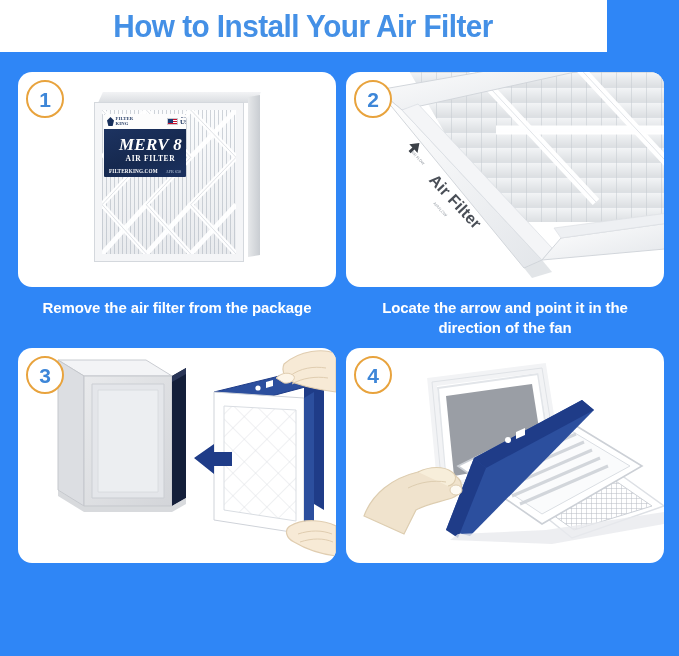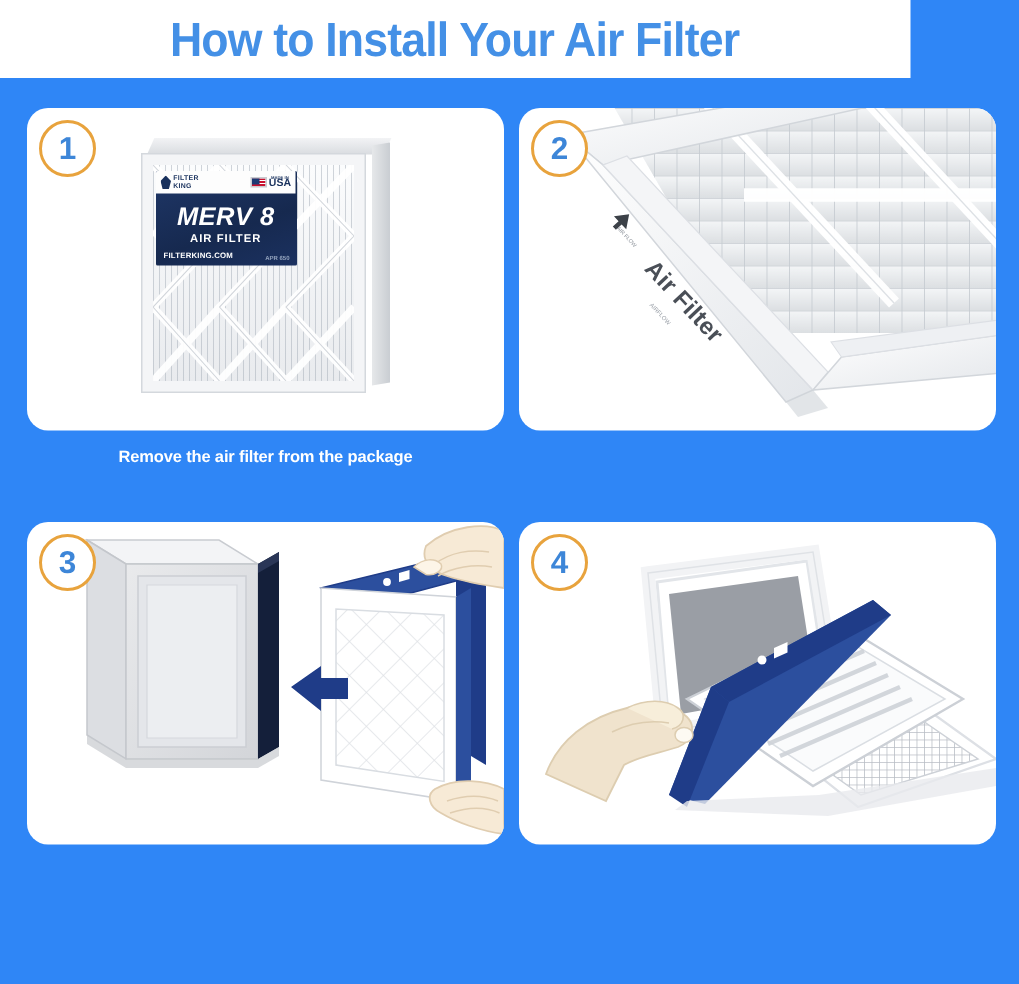--- a/index.html
+++ b/index.html
@@ -90,21 +90,21 @@
     font-weight: bold;
     color: #3d86d8;
     line-height: 1;
   }
 
   .caption {
     width: 318px;
     margin-top: 11px;
     text-align: center;
     color: #ffffff;
-    font-size: 11px;
+    font-size: 15px;
     font-weight: bold;
     line-height: 1.33;
     letter-spacing: -0.1px;
     padding: 0 6px;
   }
 
   
   .scene { position: absolute; inset: 0; }
 
   .filter-photo {
@@ -144,26 +144,27 @@
   .fp-x {
     position: absolute;
     inset: 7px;
     overflow: hidden;
   }
   .fp-x svg { width: 100%; height: 100%; display: block; }
 
   .fp-label {
     position: absolute;
     left: 9px; top: 11px;
-    width: 94px; height: 63px;
+    width: 82px; height: 63px;
     background: linear-gradient(160deg,#1f3768,#16294f 60%,#1b3160);
     border-radius: 1px;
     z-index: 5;
     color: #fff;
     overflow: hidden;
+    font-family: Liberation Serif, serif;
   }
   .fpl-top {
     position: absolute;
     left: 0; top: 0; width: 93px; height: 15px;
     background: #fdfdfd;
     display: flex;
     align-items: center;
     justify-content: space-between;
     padding: 0 3px;
   }
@@ -393,20 +394,21 @@
               <path d="M10 1 L18 12 L12 12 L12 19 L8 19 L8 12 L2 12 Z" fill="#3c4148"></path>
             </svg>
           </div>
           <div class="corner-arrow-lbl">AIR FLOW</div>
 
           <div class="corner-text">Air Filter</div>
           <div class="corner-sub">AIRFLOW</div>
         </div>
 
       </div>
+      <div class="caption">Locate the arrow and point it in the direction of the fan</div>
     </div>
 
     <div class="step col1 row2">
       <div class="card">
 
         <div class="badge">
           <span class="badge-num">3</span>
         </div>
 
         <div class="illus">

